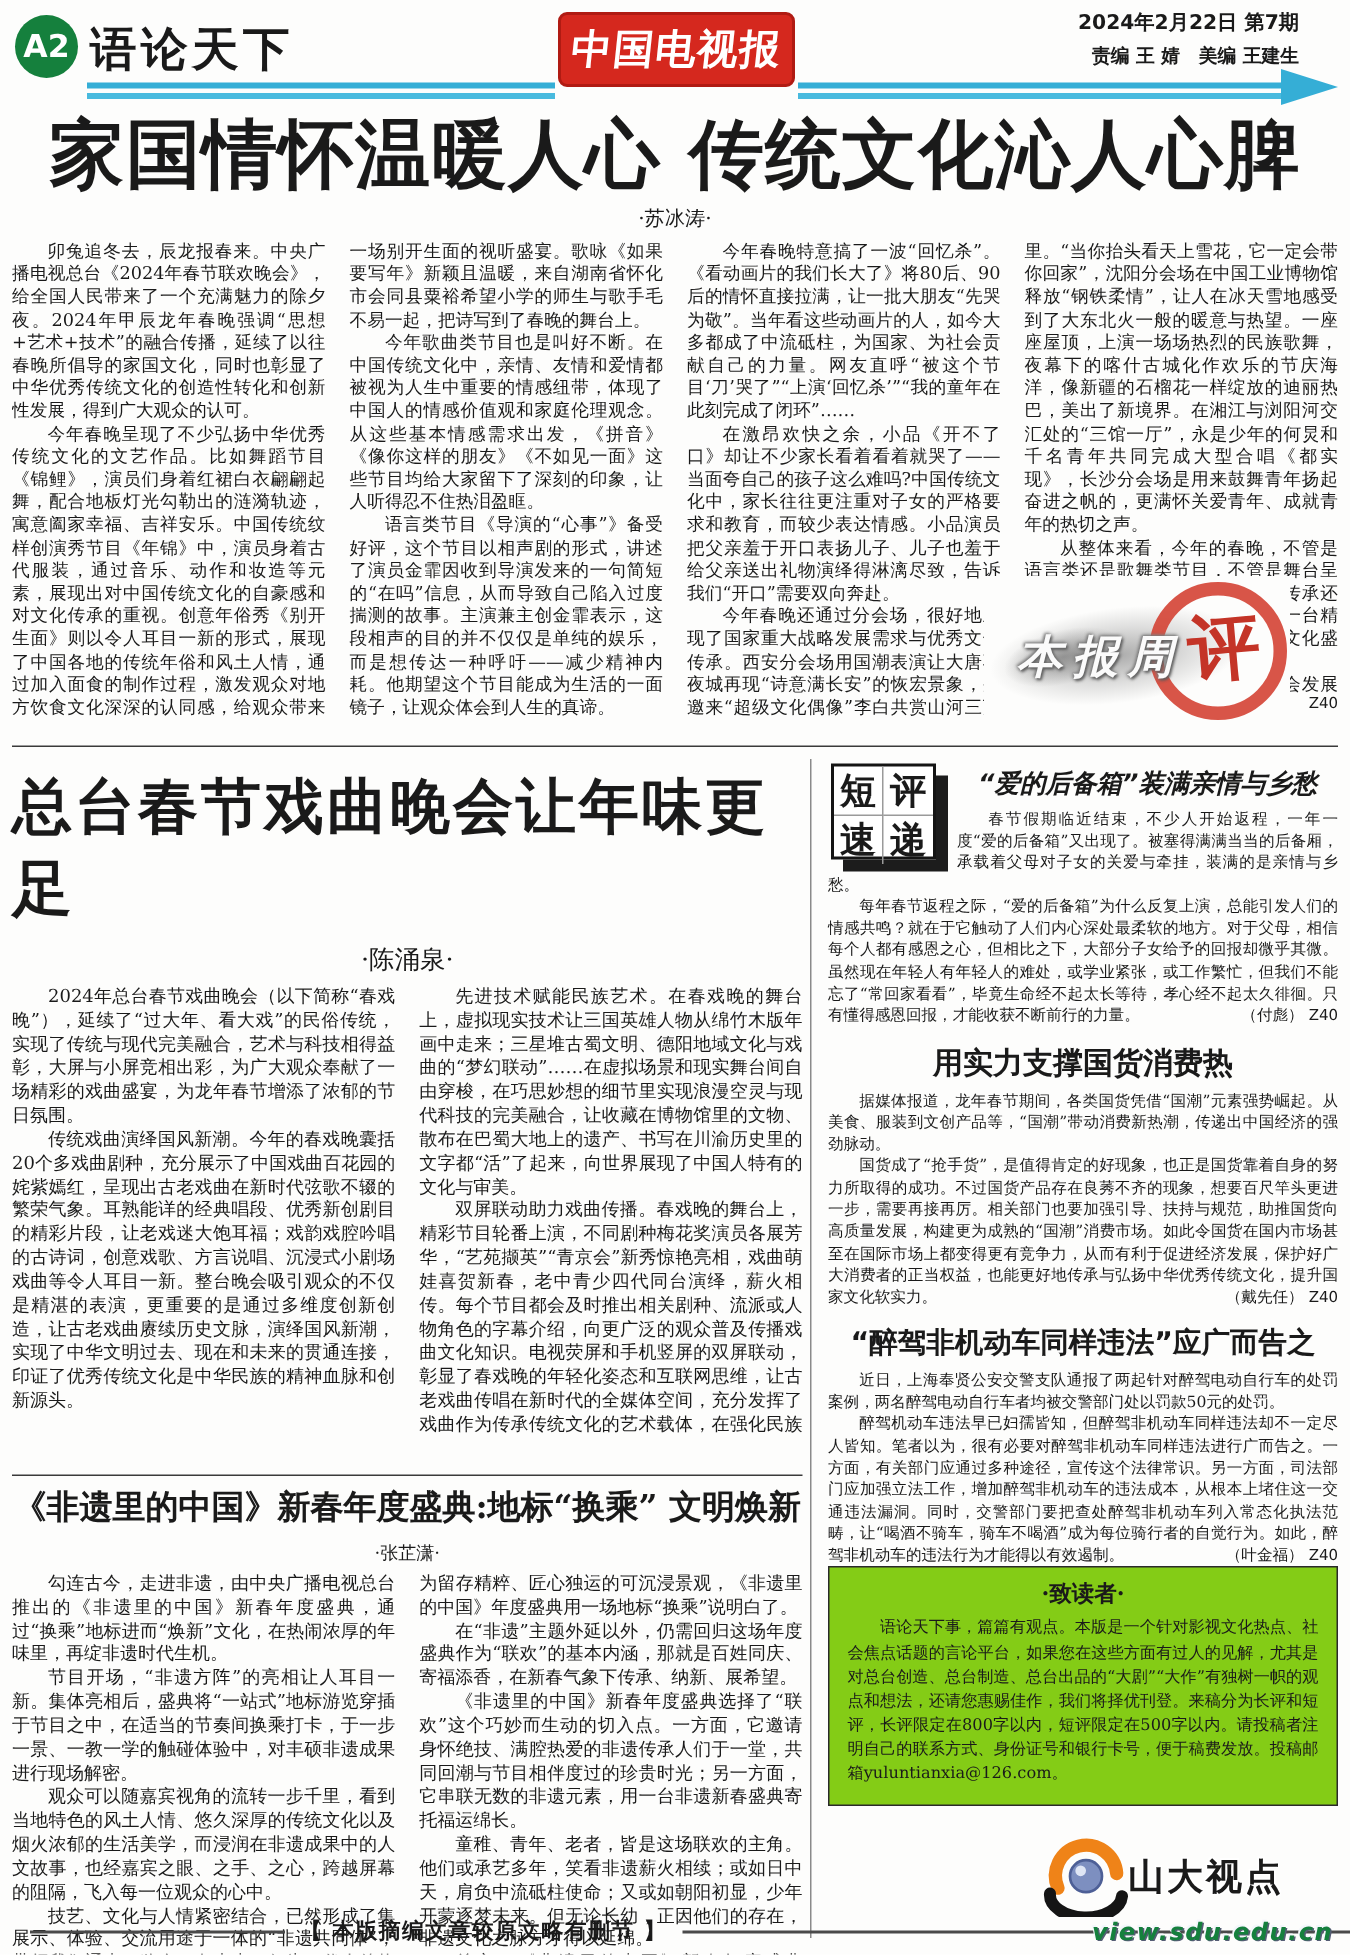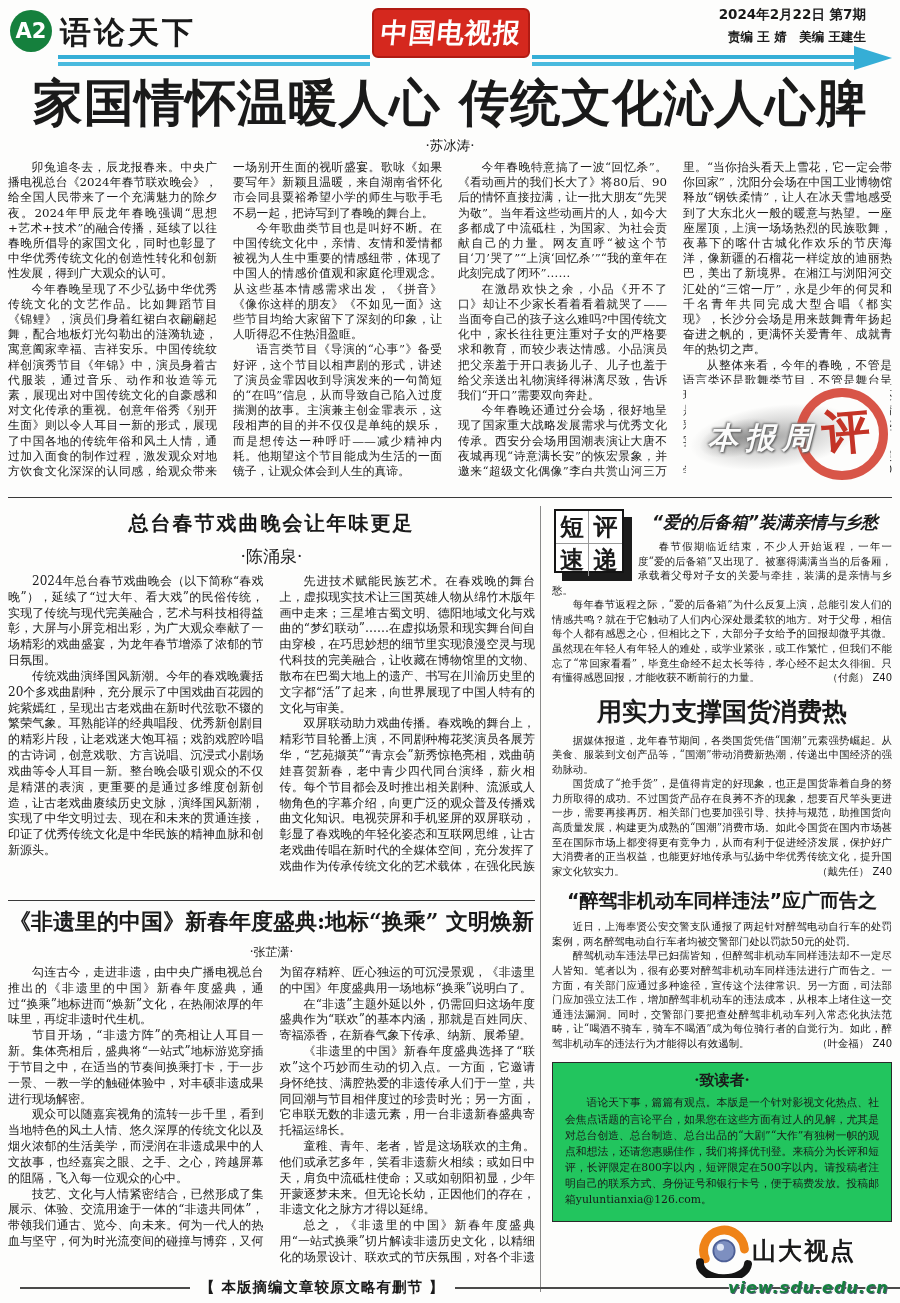--- a/index.html
+++ b/index.html
@@ -47,66 +47,66 @@
     font-weight:900; font-size:50px; letter-spacing:1px; white-space:nowrap; }
   .lead-byline { position:absolute; top:137px; left:0; width:100%;
     text-align:center; font-size:13.5px; }
   .lead-body { position:absolute; top:160px; left:8px; width:884px; height:336px;
     column-count:4; column-gap:16px; font-size:11.8px; line-height:1.29;
     text-align:justify; overflow:hidden; }
   .p { margin:0; text-indent:2em; text-align:justify; }
   .code { font-family:"DejaVu Sans","Liberation Sans",sans-serif; font-size:10px; }
   .fr { float:right; text-indent:0; margin-left:6px; }
   
-  .stamp { position:absolute; left:686px; top:384px; width:204px; height:110px; background:#fdfdfc; }
+  .stamp { position:absolute; left:656px; top:384px; width:204px; height:110px; background:#fdfdfc; }
   .stamp-ink { position:absolute; left:0; top:20px; width:178px; height:66px;
     background:radial-gradient(closest-side, rgba(105,105,105,.55), rgba(150,150,150,.30) 55%, rgba(255,255,255,0) 96%);
     border-radius:50%; transform:rotate(-7deg); }
   .stamp-ink2 { position:absolute; left:8px; top:34px; width:90px; height:40px;
     background:radial-gradient(closest-side, rgba(70,70,70,.45), rgba(255,255,255,0) 90%);
     border-radius:50%; transform:rotate(-14deg); }
   .stamp-ring { position:absolute; right:2px; top:4px; width:92px; height:92px;
     border-radius:50%; border:9px solid rgba(212,67,52,.9); }
   .stamp-white { position:absolute; left:22px; top:34px;
     font:bold italic 30px "DejaVu Serif","Liberation Serif",serif; color:#fbfbfb;
     letter-spacing:7px; white-space:nowrap;
     text-shadow:0 0 3px #6f6f6f,1px 1px 2px #565656,-1px -1px 2px #8e8e8e; }
   .stamp-red { position:absolute; right:20px; top:16px;
     font:bold 48px "DejaVu Serif","Liberation Serif",serif; color:#c43427;
     transform:rotate(-5deg); }
   
   .hr-main { position:absolute; top:497px; left:8px; width:884px; border-top:1.4px solid #3a3a3a; }
   .vrule { position:absolute; left:540px; top:506px; width:1px; height:786px; background:#8a8a8a; }
   
   .left-zone { position:absolute; left:8px; top:506px; width:527px; }
-  .a2-title { text-align:center; font-weight:900; font-size:20px; letter-spacing:2px; margin:4px 0 0; }
+  .a2-title { text-align:left; font-weight:900; font-size:40px; letter-spacing:2px; margin:4px 0 0; }
   .art-byline { text-align:center; font-size:17px; margin:8px 0 6px; }
   .cols2 { height:316px; column-count:2; column-gap:16px; font-size:12px;
     line-height:1.32; overflow:hidden; }
   .hr-sub { border-top:1.3px solid #3a3a3a; margin:10px 0 6px; }
   .a3-title { text-align:center; font-weight:900; font-size:22px; margin:6px 0 0; white-space:nowrap; }
   .a3-byline { text-align:center; font-size:12px; margin:7px 0 4px; }
   
   .right-zone { position:absolute; left:552px; top:503px; width:340px; }
   .sq-box { float:left; width:70px; height:64px; border:2.5px solid #141414;
     box-shadow:8px 8px 0 #1c1c1c; margin:6px 14px 4px 2px; background:#fff;
     display:grid; grid-template-columns:1fr 1fr; grid-template-rows:1fr 1fr; }
   .sq-cell { display:flex; align-items:center; justify-content:center;
     font:bold 24px "DejaVu Serif","Liberation Serif",serif; }
   .sq-cell:nth-child(1){ border-right:1px solid #9a9a9a; border-bottom:1px solid #9a9a9a; }
   .sq-cell:nth-child(2){ border-bottom:1px solid #9a9a9a; }
   .sq-cell:nth-child(3){ border-right:1px solid #9a9a9a; }
   .s-title { text-align:center; font-family:"DejaVu Sans","Liberation Sans",sans-serif;
     font-weight:bold; }
   .t1 { font-size:17px; padding:8px 0 5px;font-style:italic; }
-  .t2 { font-size:25px; margin:10px 0 5px; clear:both;font-family:Liberation Serif, serif; }
+  .t2 { font-size:20px; margin:10px 0 5px; clear:both;font-family:Liberation Serif, serif; }
   .t3 { font-size:19px; margin:10px 0 5px; }
   .s-p { font-size:10.4px; line-height:1.4; margin:0; text-indent:2em; text-align:justify; }
   .sig { float:right; text-indent:0; margin-left:8px; }
-  .readers { border:1.5px solid #2a2a2a; margin-top:12px; padding:6px 12px 12px; background:#22c55e; }
+  .readers { border:1.5px solid #2a2a2a; padding:6px 12px 12px; background:#84cc16; }
   .readers-title { text-align:center; font-weight:bold; font-size:15px; margin:2px 0 5px; }
   .readers-body { font-size:10.8px; line-height:1.5; margin:0; text-indent:2em; text-align:justify; }
   
   .footer { position:absolute; left:20px; top:1278px; width:884px;
     display:flex; align-items:center; }
   .f-line { height:2px; background:#4a4a4a; }
   .f-left { width:170px; } .f-right { flex:1; }
   .f-text { font:bold 14.5px "DejaVu Sans","Liberation Sans",sans-serif;
     margin:0 10px; letter-spacing:1px; white-space:nowrap; }
   

